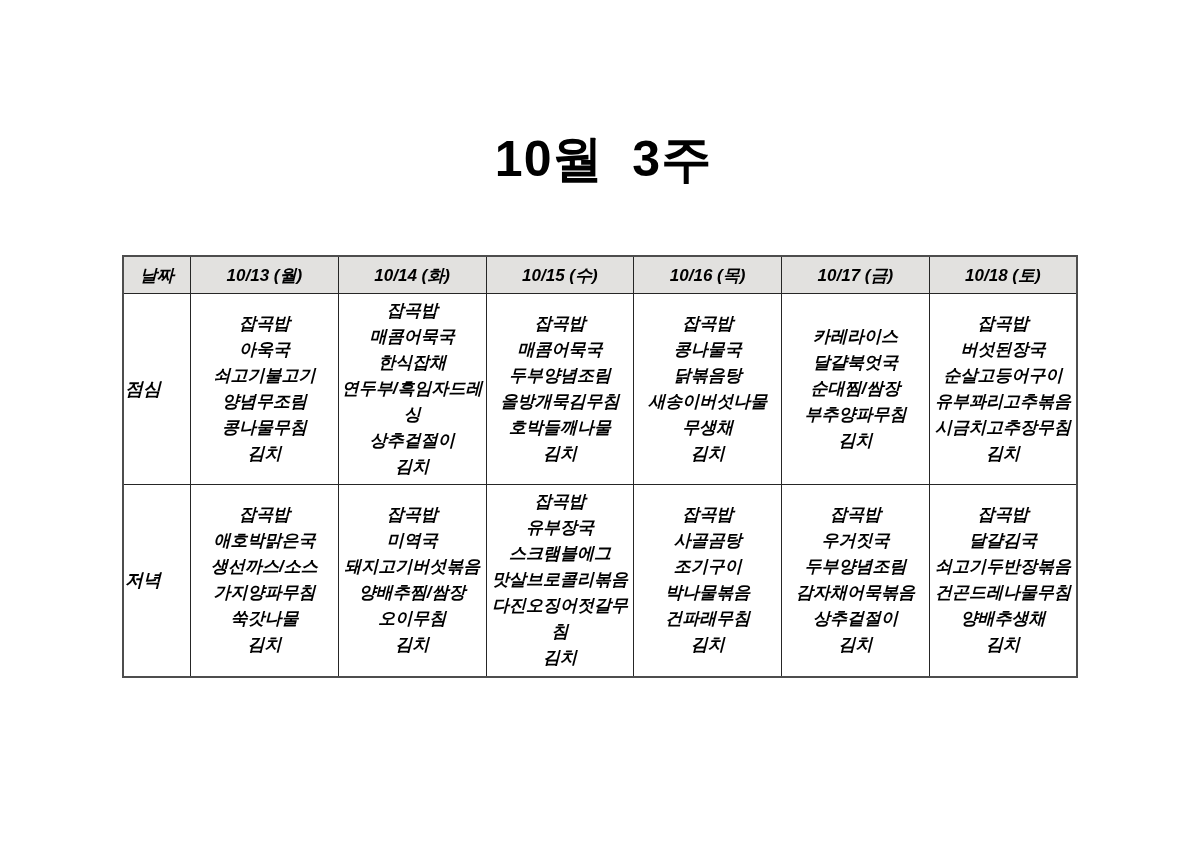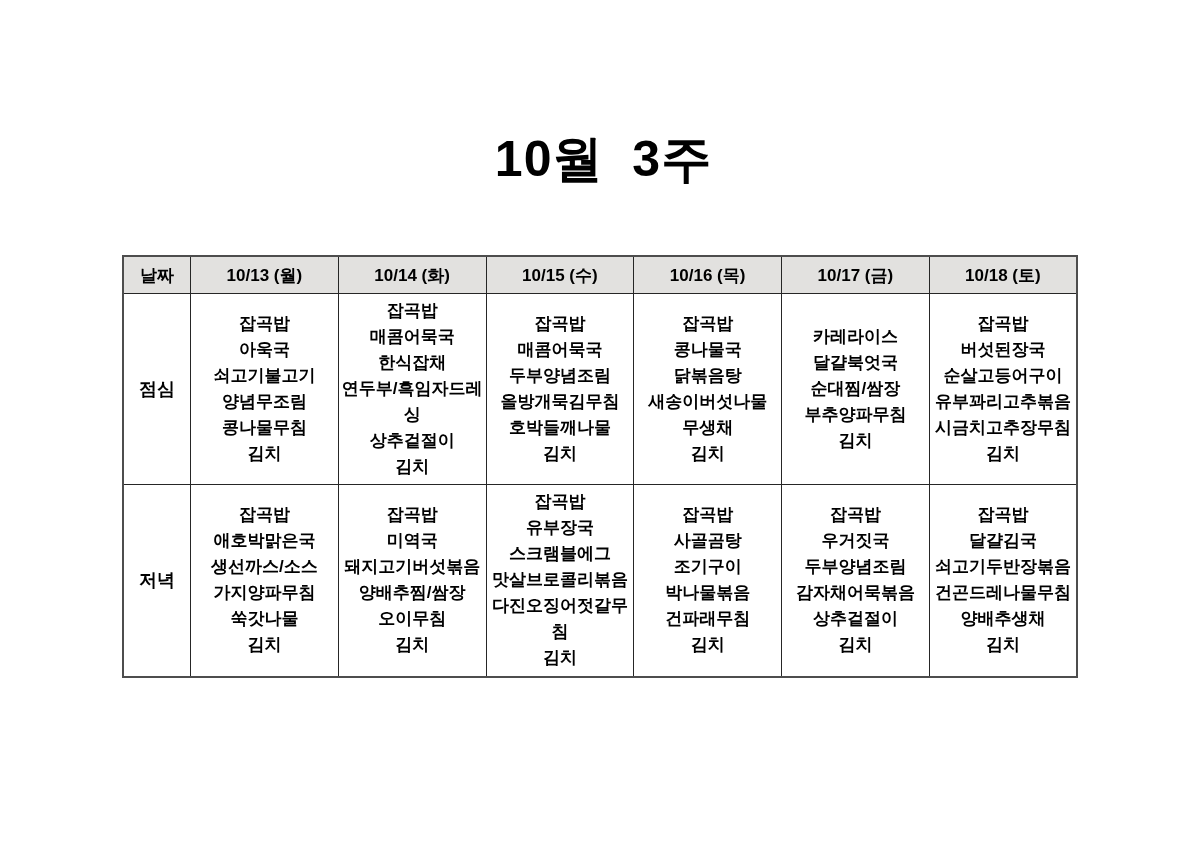--- a/index.html
+++ b/index.html
@@ -29,20 +29,21 @@
     word-spacing: 14px;
   }
   table.menu-table {
     position: absolute;
     top: 255px;
     left: 122px;
     width: 956px;
     border-collapse: collapse;
     table-layout: fixed;
     border: 2px solid #4d4d4d;
+    font-style: italic;
   }
   table.menu-table th,
   table.menu-table td {
     border: 1px solid #262626;
     color: #000000;
   }
   th.corner-cell {
     width: 64px;
   }
   thead th {
@@ -52,21 +53,21 @@
     font-weight: bold;
     text-align: center;
     vertical-align: middle;
   }
   tbody tr.row-lunch  { height: 189px; }
   tbody tr.row-dinner { height: 192px; }
   th.meal-label {
     background: #ffffff;
     font-size: 18px;
     font-weight: bold;
-    text-align: center;
+    text-align: left;
     vertical-align: middle;
     margin-left: 28px;
   }
   td.menu-cell {
     background: #ffffff;
     text-align: center;
     vertical-align: middle;
     padding: 4px 1px;
   }
   .menu-item {

